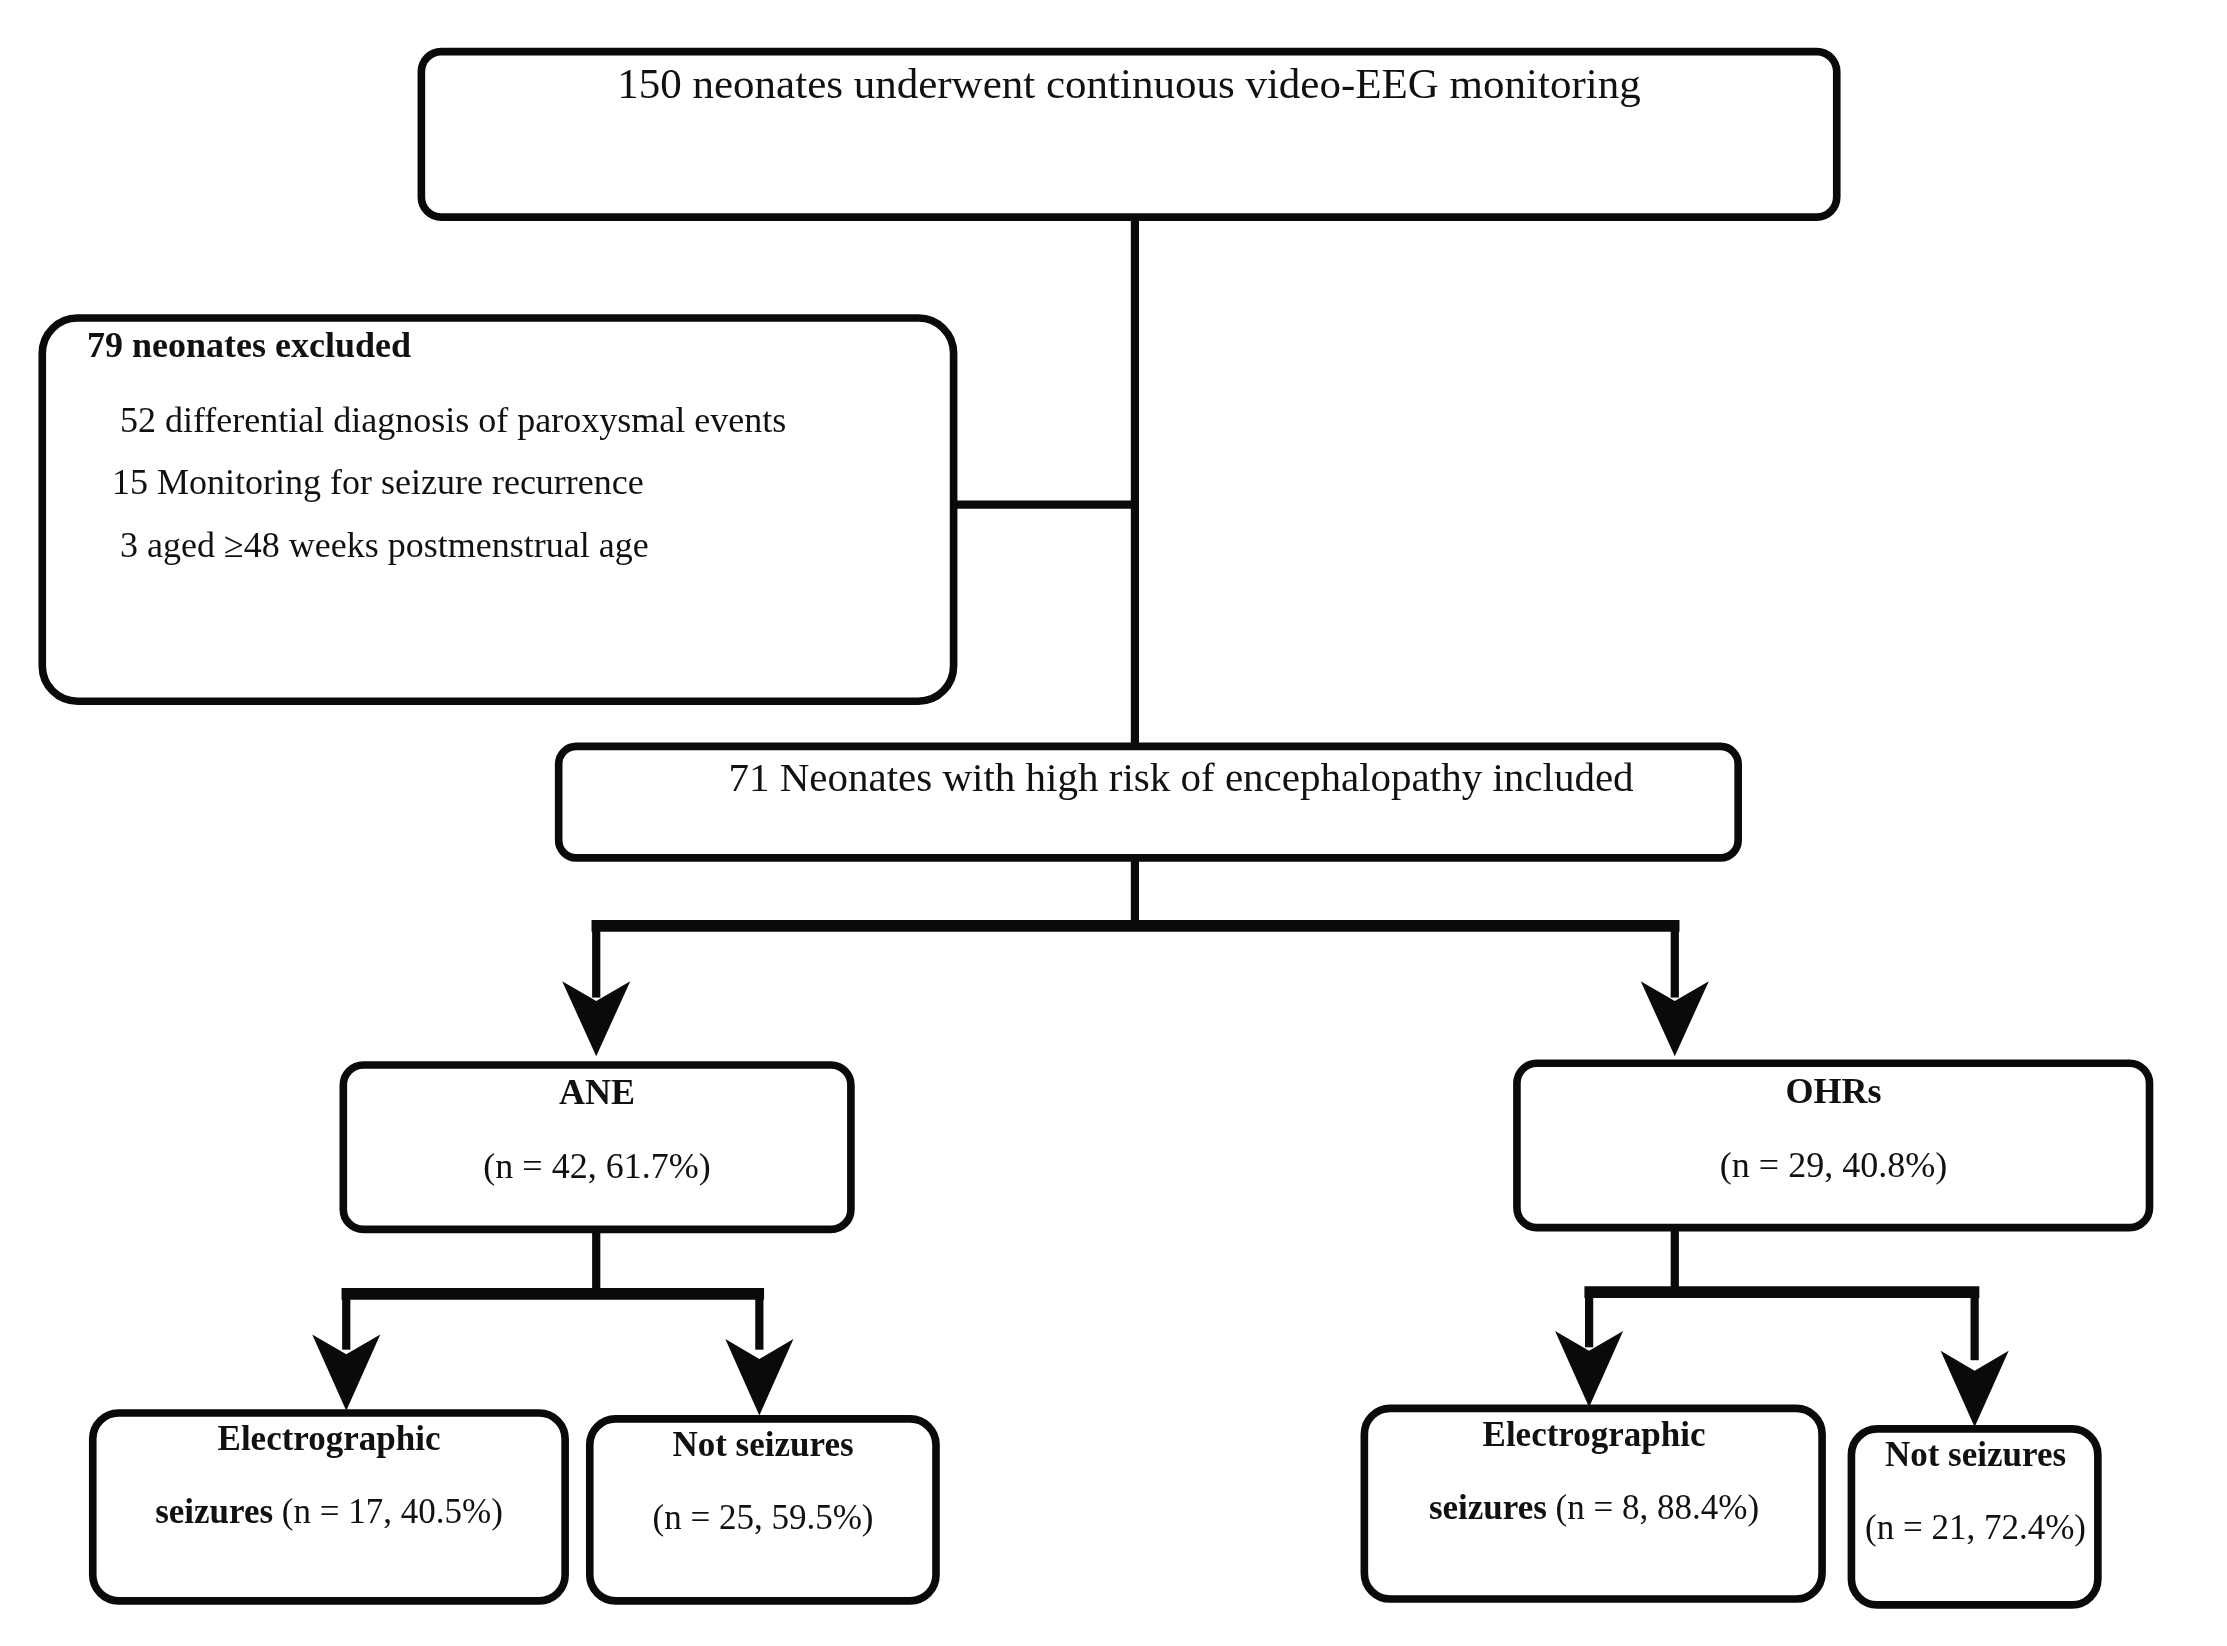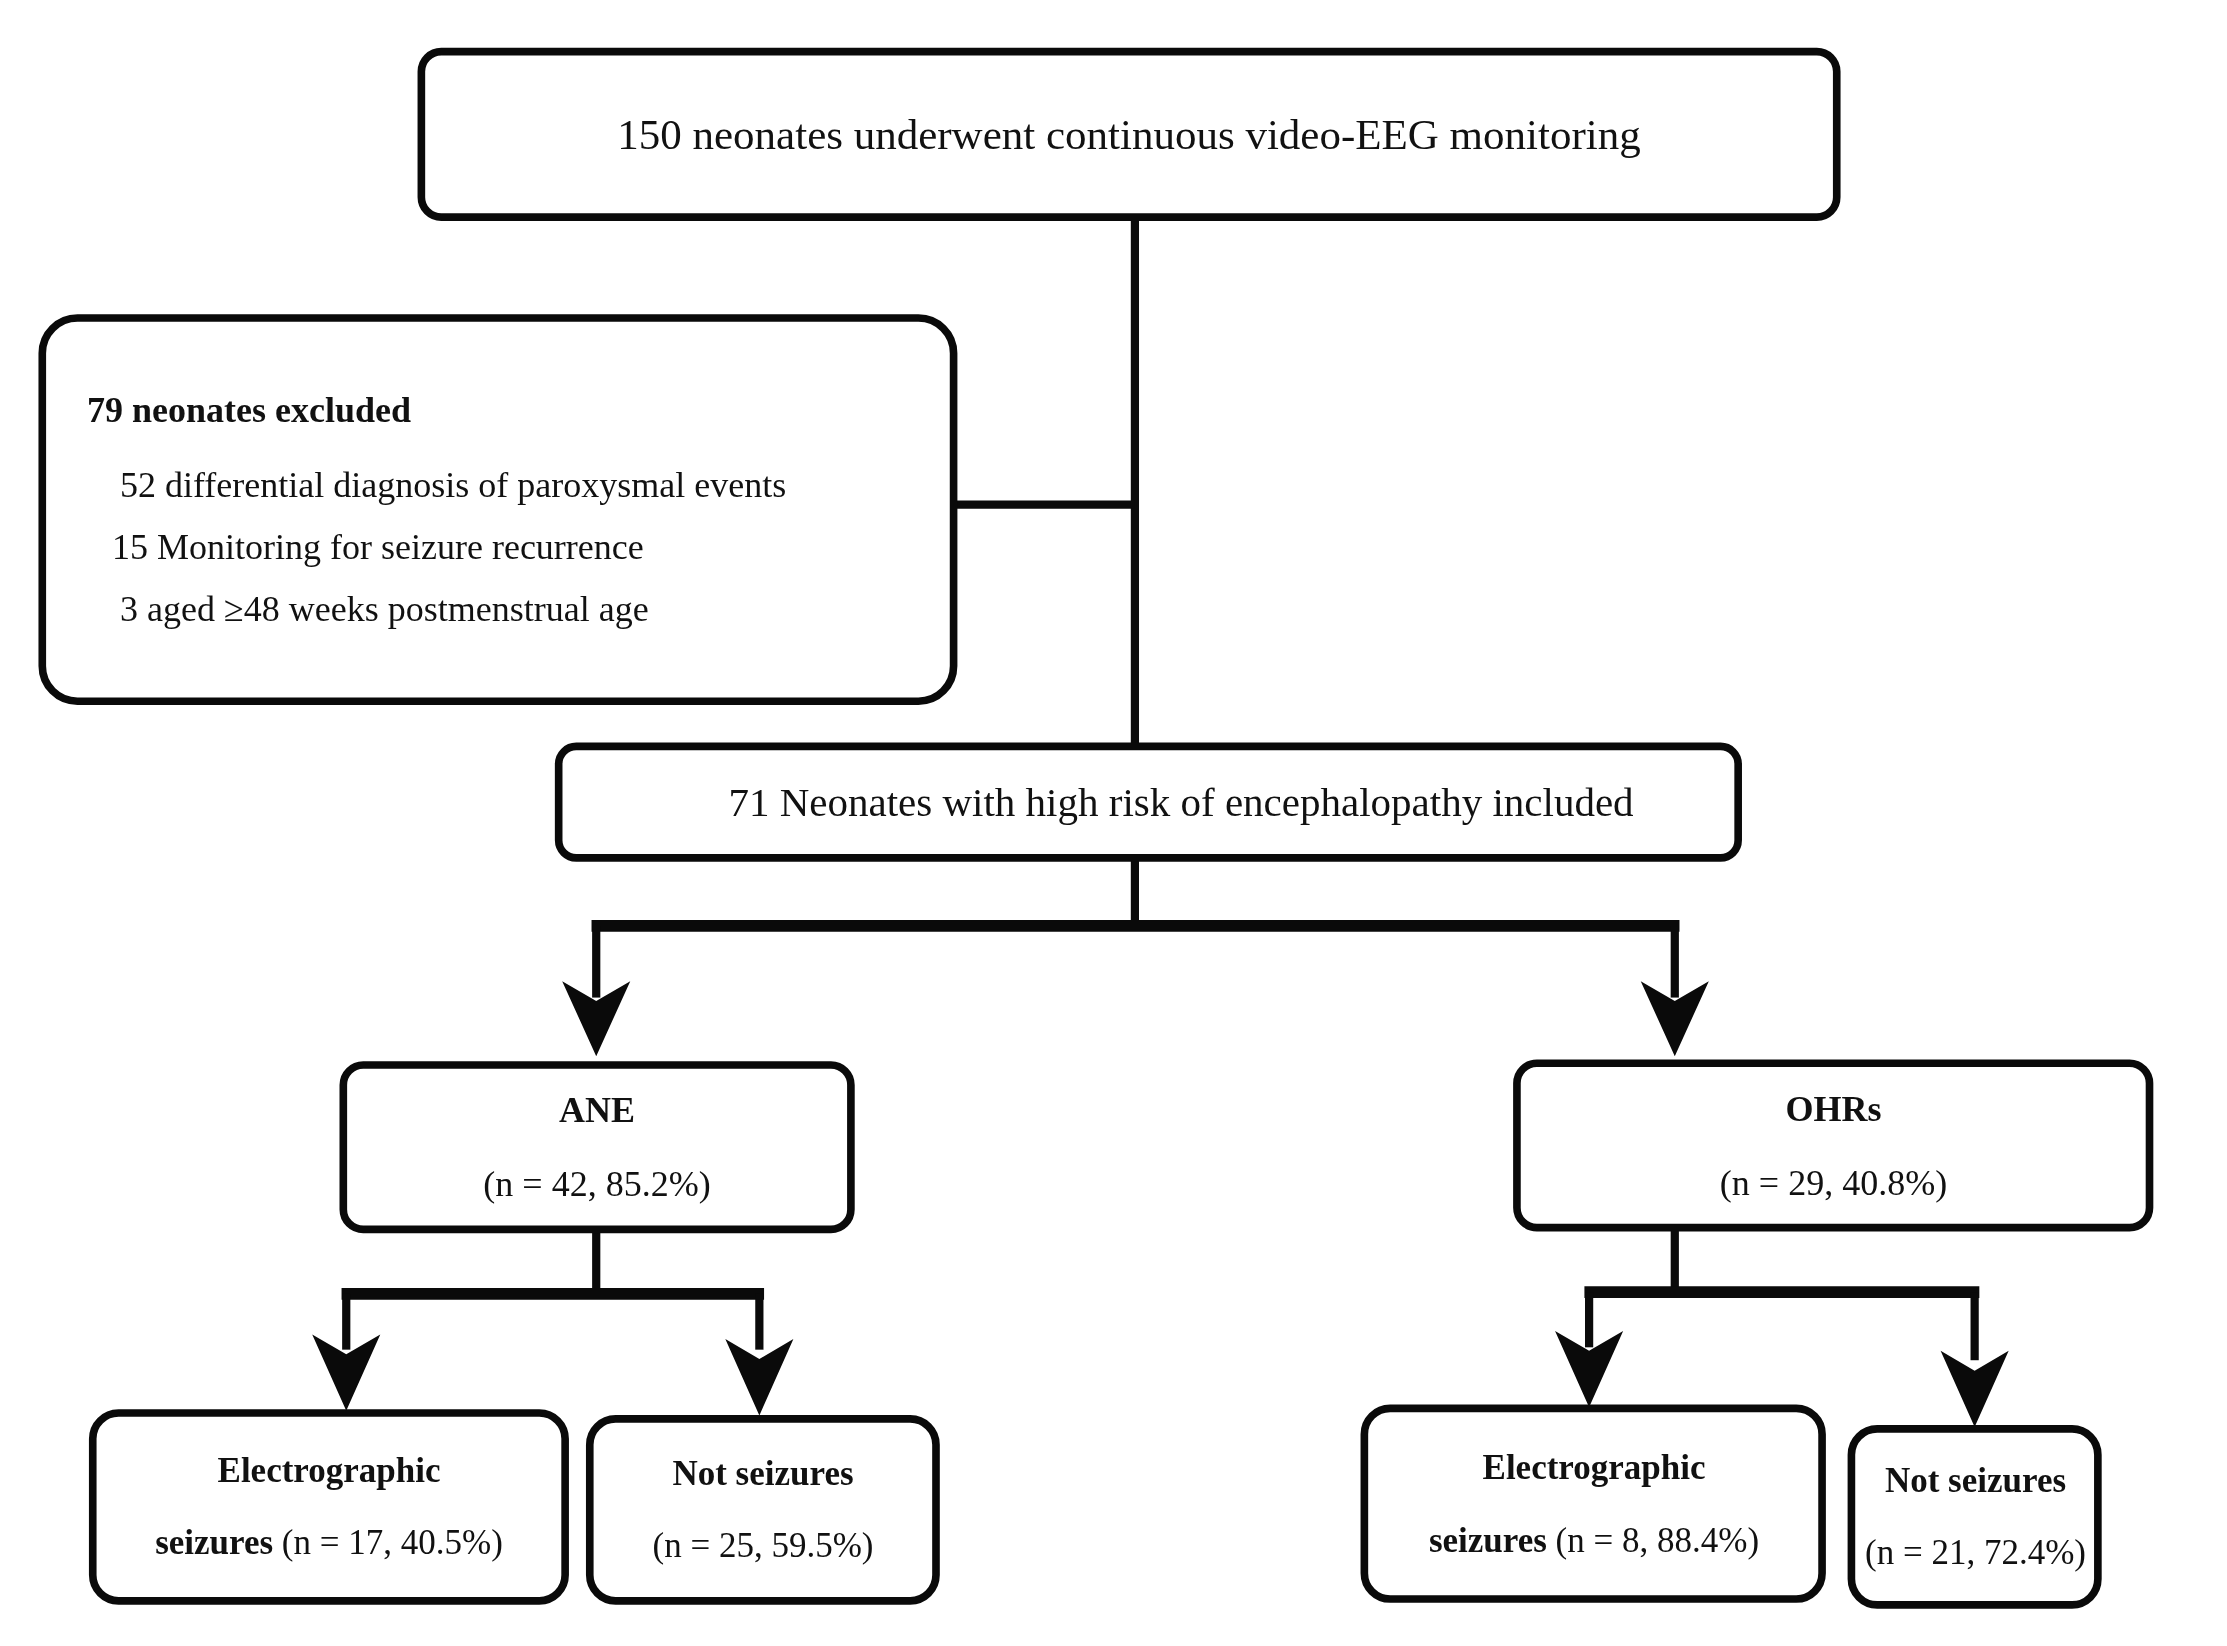--- a/index.html
+++ b/index.html
@@ -38,21 +38,21 @@
   .trunk-line { stroke-width: 14; }
   .split-bar  { stroke-width: 20; }
   .drop-line  { stroke-width: 14; }
   .arrow-head { fill: #0a0a0a; stroke: none; }
 
   .box-text {
     position: absolute;
     display: flex;
     flex-direction: column;
     align-items: center;
-    justify-content: center;
+    justify-content: flex-start;
     text-align: center;
     box-sizing: border-box;
     line-height: 1.5;
     color: #111111;
   }
   .box-text.left-align {
     align-items: flex-start;
     text-align: left;
   }
   .t-line { white-space: nowrap; }
@@ -142,21 +142,21 @@
     <span class="t-line excl-item narrow-indent">15 Monitoring for seizure recurrence</span>
     <span class="t-line excl-item">3 aged ≥48 weeks postmenstrual age</span>
   </div>
 
   <div class="box-text" id="text-included-box">
     <span class="t-line">71 Neonates with high risk of encephalopathy included</span>
   </div>
 
   <div class="box-text" id="text-ane-box">
     <span class="t-line t-bold">ANE</span>
-    <span class="t-line leaf-line-gap">(n = 42, 85.2%)</span>
+    <span class="t-line leaf-line-gap">(n = 42, 61.7%)</span>
   </div>
 
   <div class="box-text" id="text-ohrs-box">
     <span class="t-line t-bold">OHRs</span>
     <span class="t-line leaf-line-gap">(n = 29, 40.8%)</span>
   </div>
 
   <div class="box-text" id="text-leaf-ane-sz">
     <span class="t-line t-bold">Electrographic</span>
     <span class="t-line leaf-line-gap"><span class="t-bold">seizures</span><span>&nbsp;</span><span>(n = 17, 40.5%)</span></span>

